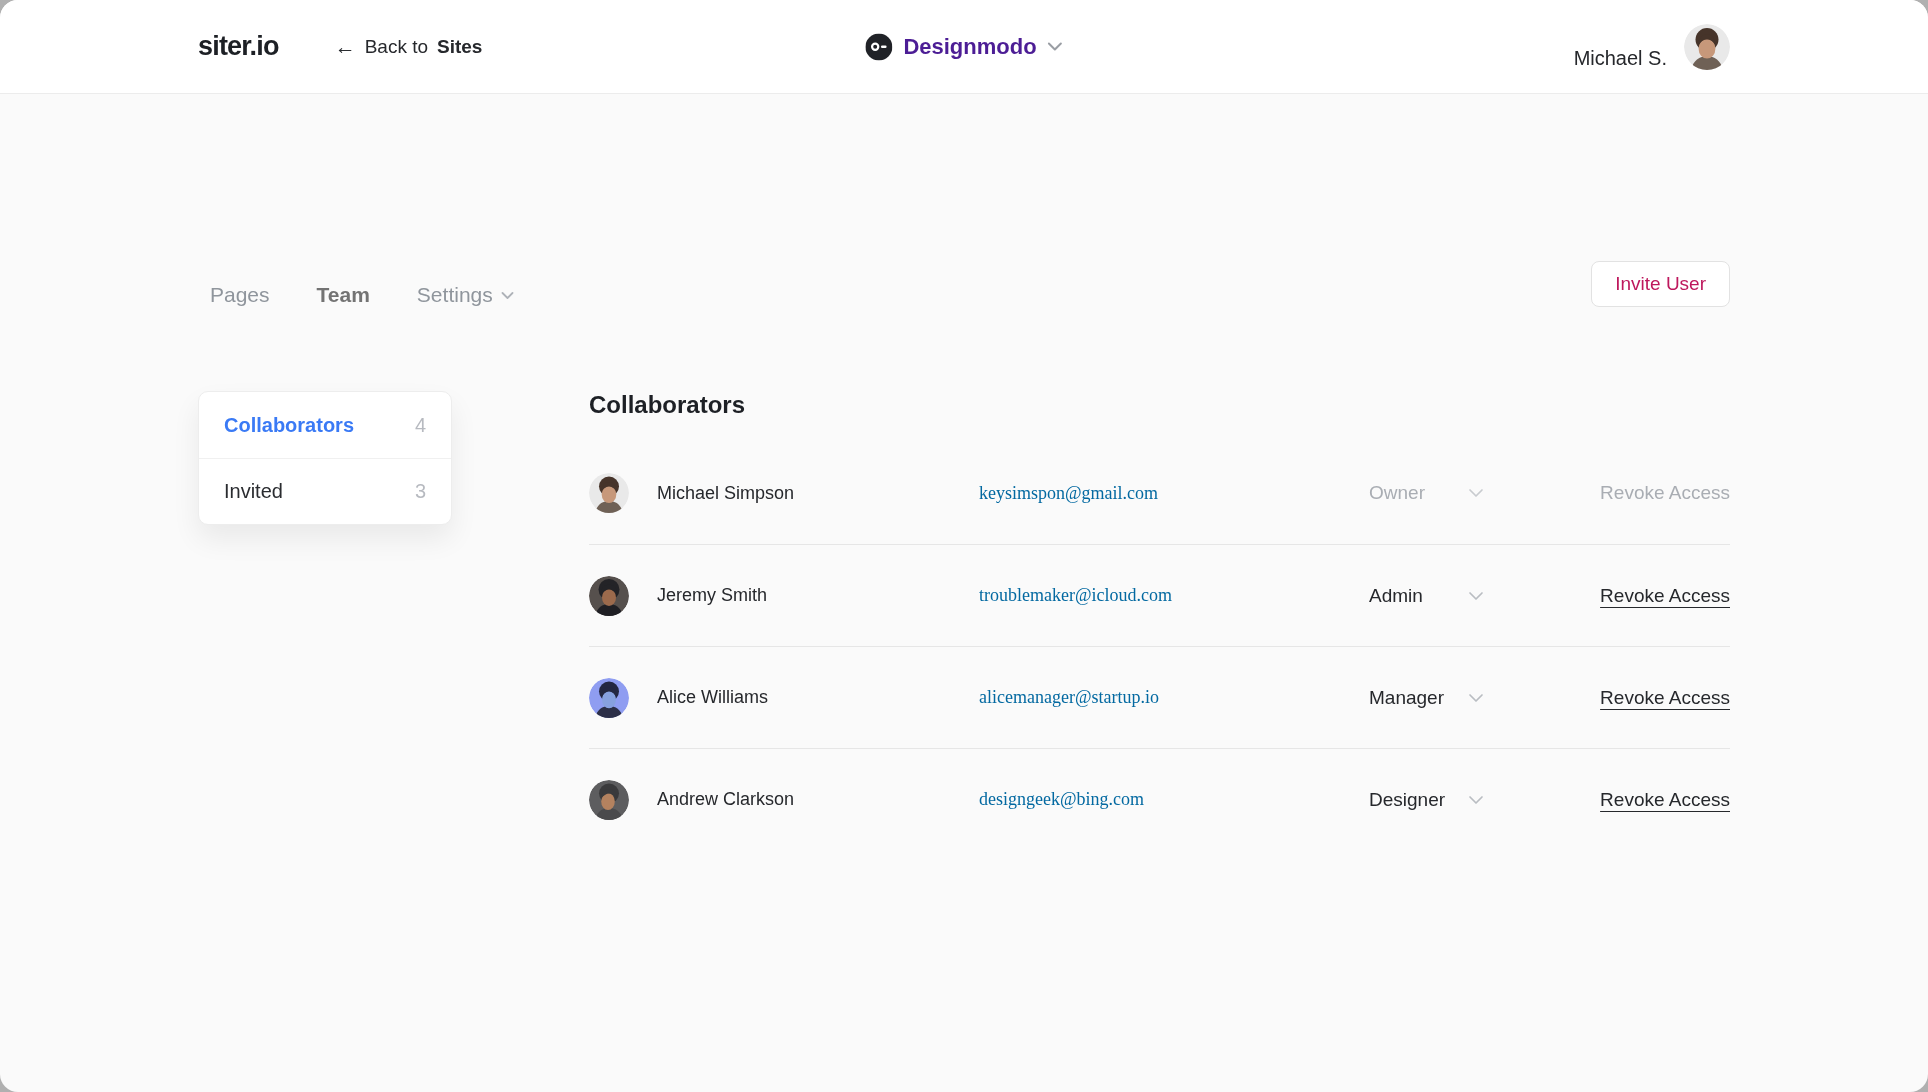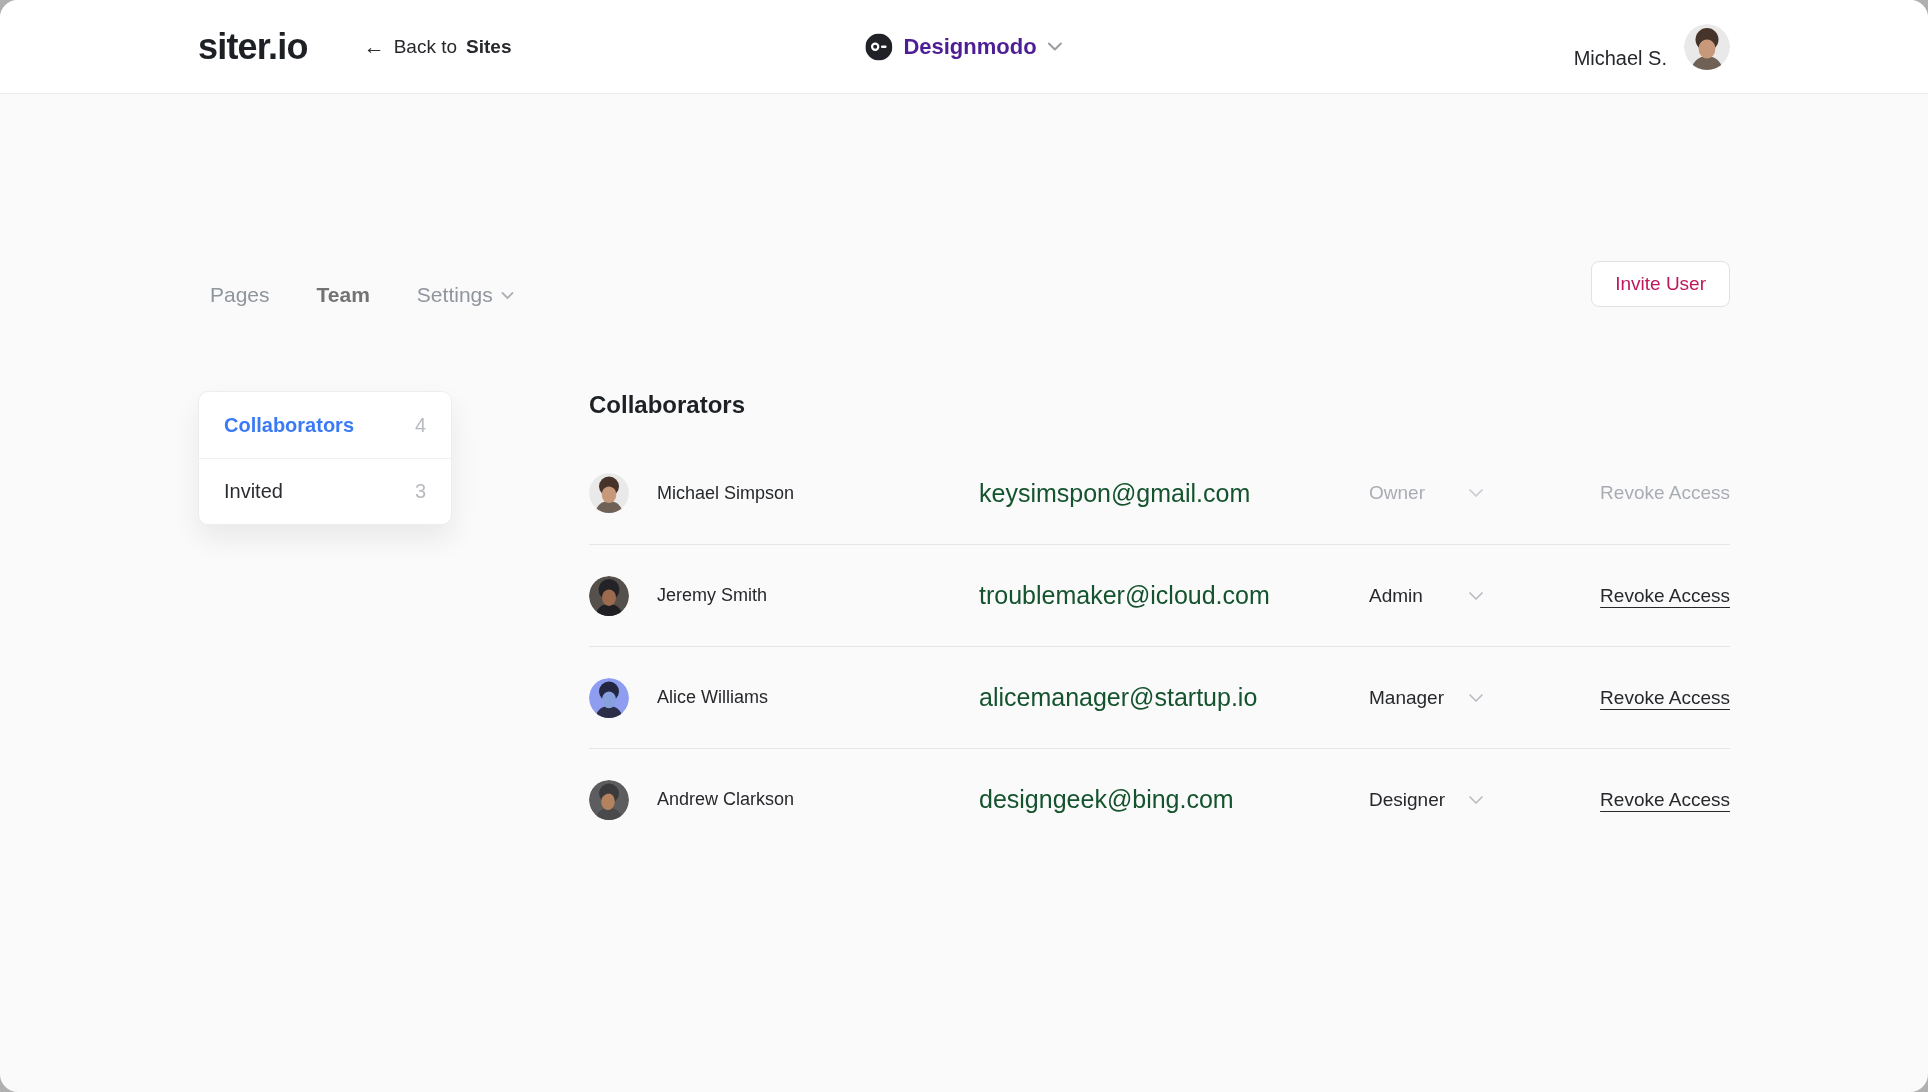--- a/index.html
+++ b/index.html
@@ -21,21 +21,21 @@
   .header {
     height:94px;
     background:#ffffff;
     border-bottom:1px solid #ececec;
     display:flex;
     align-items:center;
     padding:0 198px;
     position:relative;
   }
   .logo {
-    font-size:36px; font-weight:800; letter-spacing:-0.8px; color:#1d2025;
+    font-size:27px; font-weight:800; letter-spacing:-0.8px; color:#1d2025;
     cursor:pointer;
   }
   .back-link {
     display:flex; align-items:center; gap:9px;
     margin-left:56px; font-size:19px; color:#26282c; cursor:pointer;
   }
   .back-arrow { font-size:21px; line-height:1; color:#2a2d31; }
   .back-bold { font-weight:700; }
   .site-switcher {
     position:absolute; left:50%; top:50%;
@@ -110,21 +110,21 @@
   .table-heading { font-size:24px; font-weight:700; color:#1d2025; line-height:28px; }
   .rows { margin-top:23px; }
   .row {
     height:102px;
     display:grid;
     grid-template-columns:68px 322px 390px 115px 1fr;
     align-items:center;
   }
   .row + .row { border-top:1px solid #e6e6e6; }
   .cell-name  { font-size:18px; color:#26282c; }
-  .cell-email { font-size:25px; color:#14532d; }
+  .cell-email { font-size:18px; color:#0369a1;font-family:Liberation Serif, serif; }
   .cell-role  { display:flex; align-items:center; justify-content:space-between; font-size:19px; color:#26282c; cursor:pointer; }
   .cell-action { text-align:right; }
   .revoke-link {
     font-size:19px; color:#26282c; cursor:pointer;
     text-decoration:underline; text-underline-offset:5px; text-decoration-thickness:1px;
   }
   .row.muted .cell-role { color:#a9adb3; cursor:default; }
   .row.muted .revoke-link { color:#a9adb3; text-decoration:none; cursor:default; }
   .row .avatar { width:40px; height:40px; }
 

